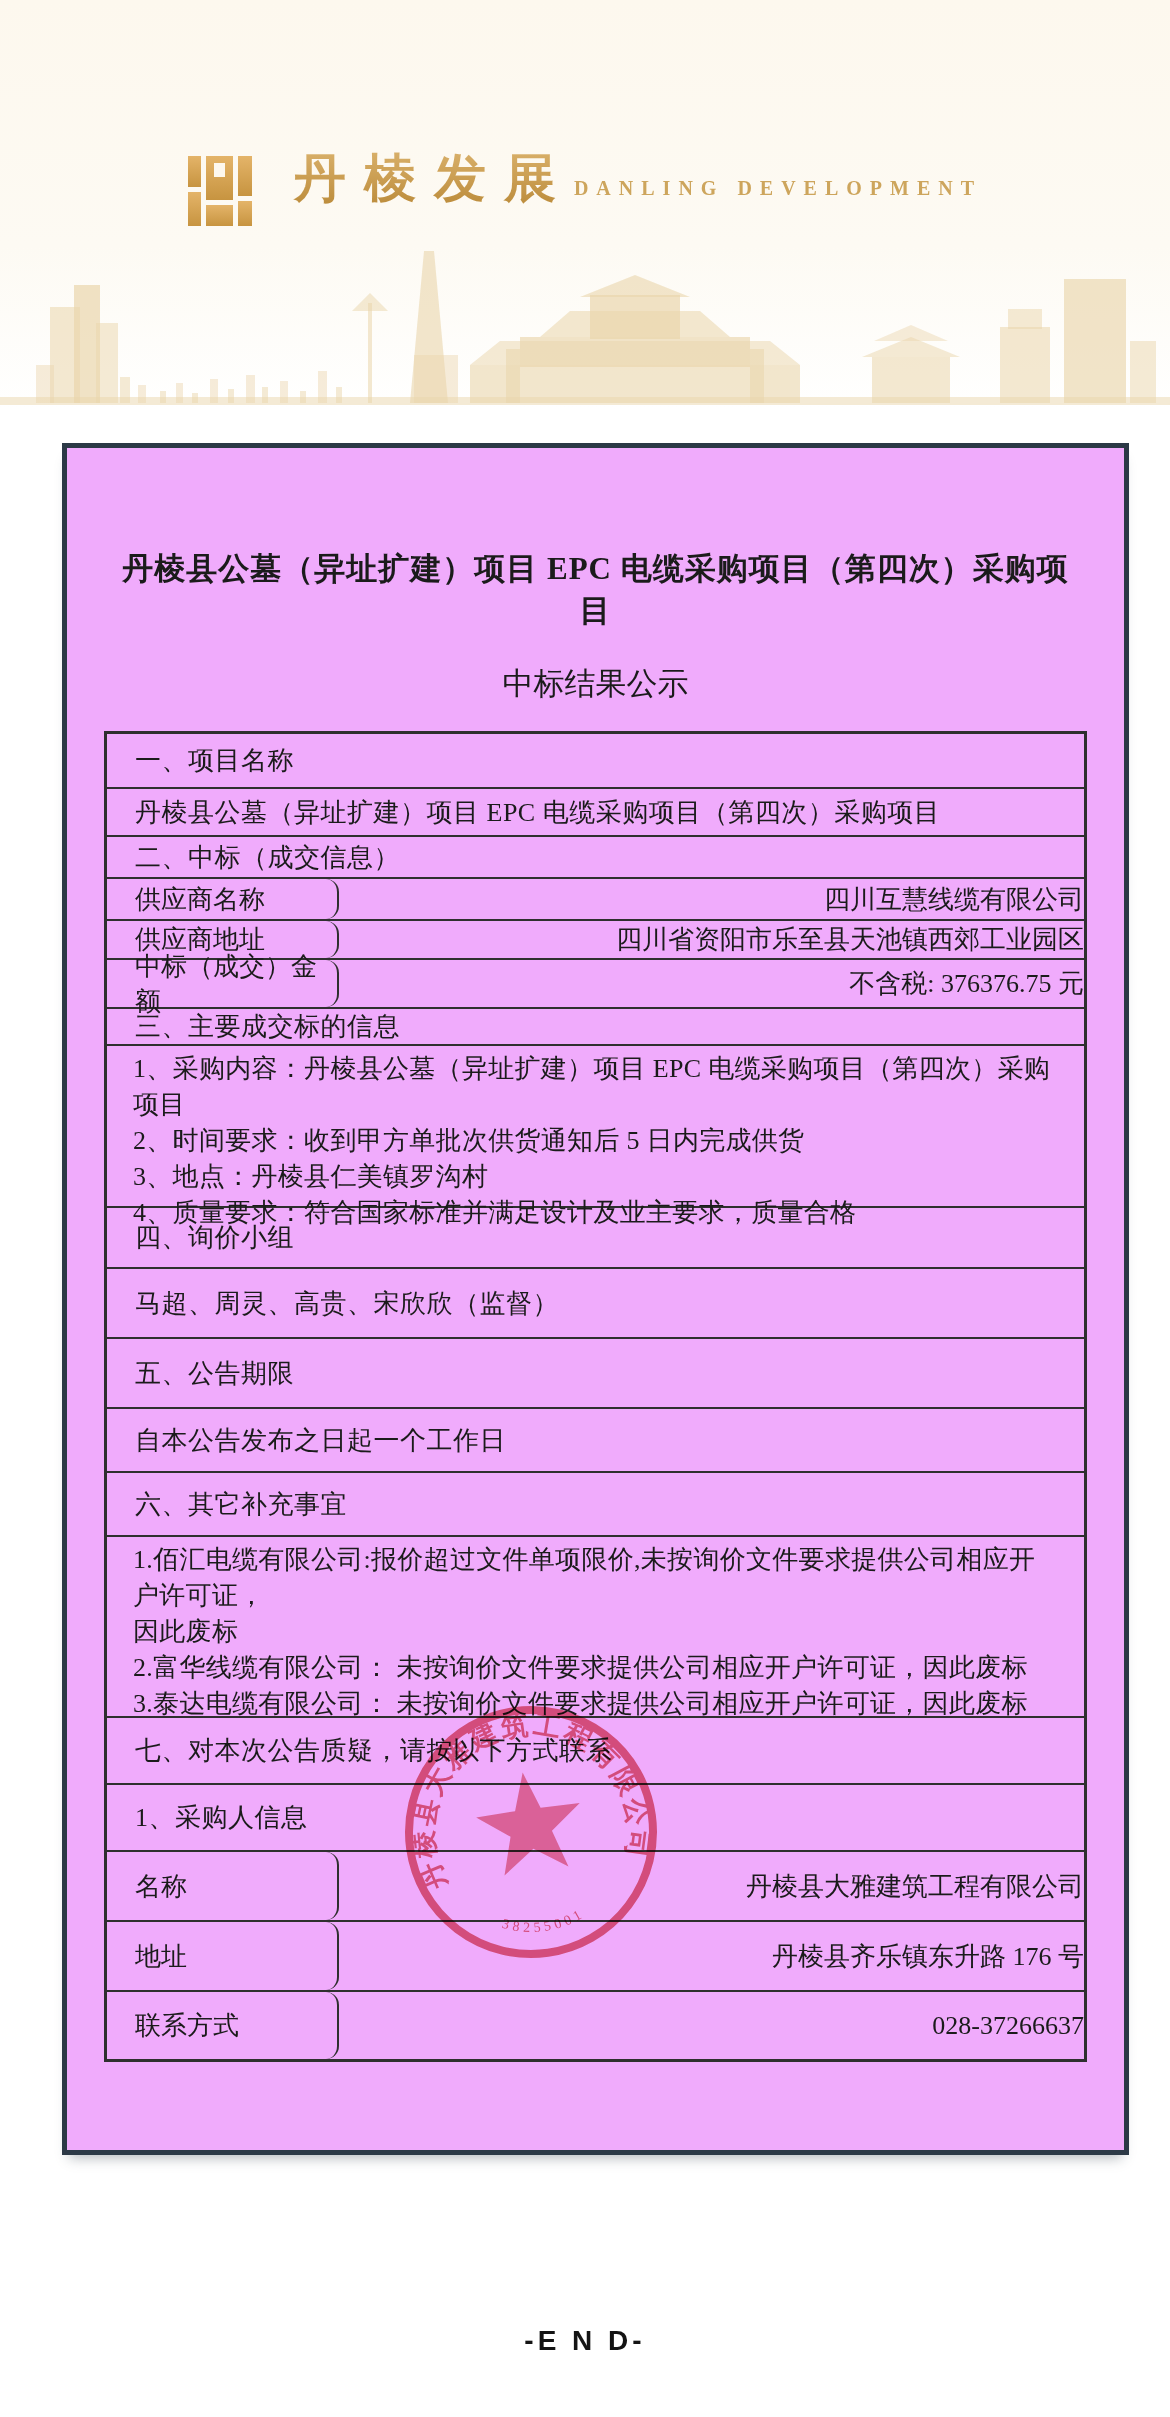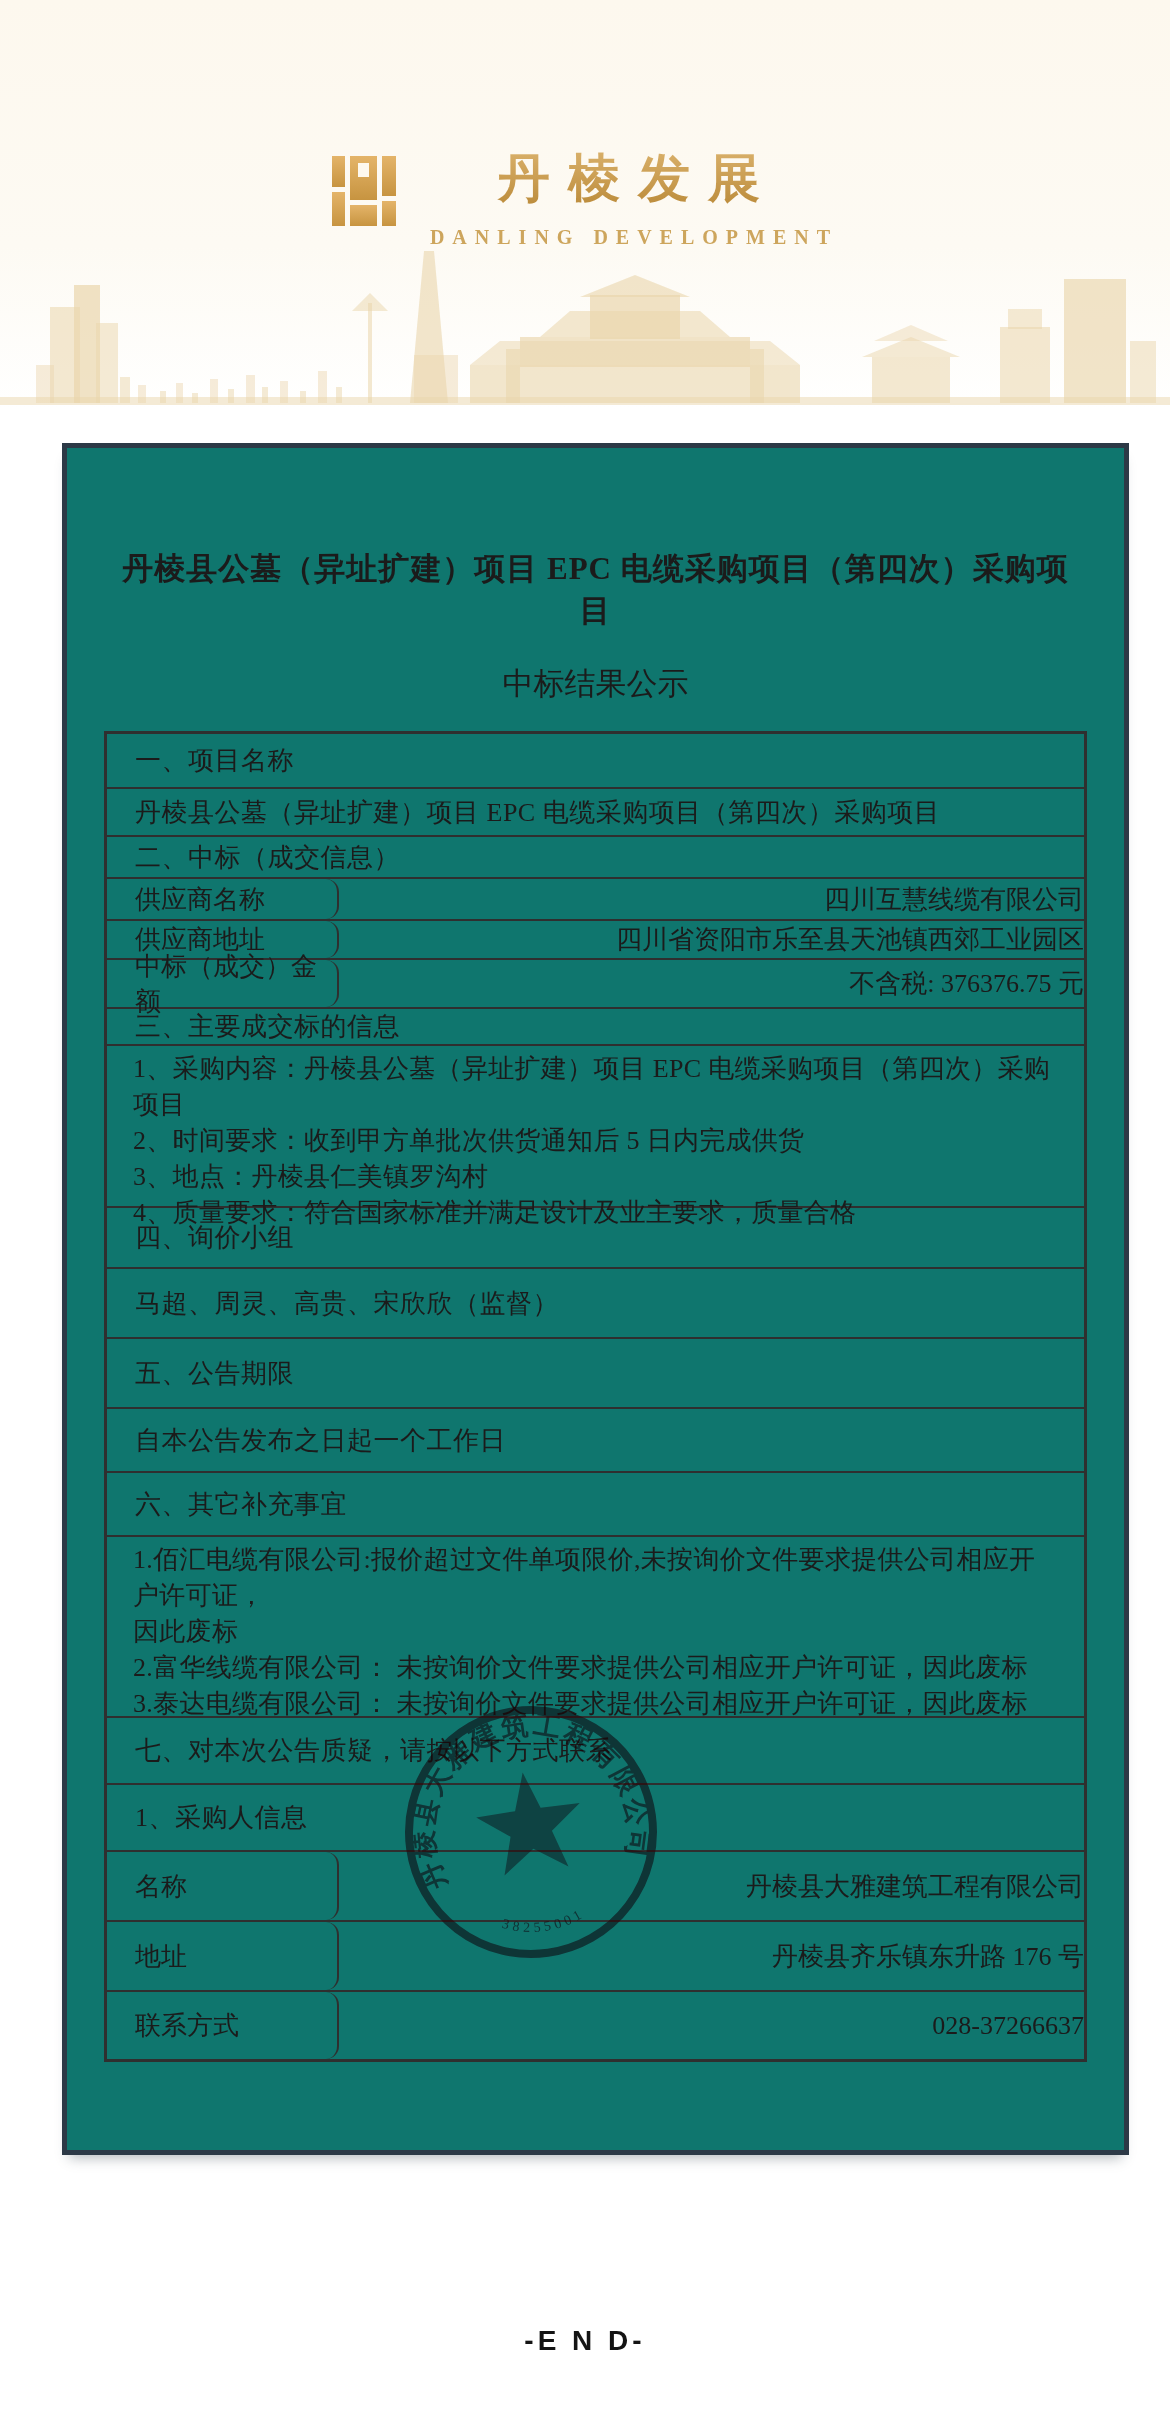--- a/index.html
+++ b/index.html
@@ -15,36 +15,36 @@
   .brand-row{position:absolute;top:150px;left:0;right:0;display:flex;justify-content:center;align-items:flex-start;gap:34px;}
   .logo-mark{position:relative;width:64px;height:70px;margin-top:6px;}
   .logo-mark .bar{position:absolute;background:linear-gradient(180deg,#e4b469,#c79440);}
   .b1{left:0;top:0;width:13px;height:31px;}
   .b2{left:0;top:36px;width:13px;height:34px;}
   .b3{left:18px;top:0;width:27px;height:44px;}
   .b3 .notch{position:absolute;left:8px;top:7px;width:11px;height:14px;background:#fdf8ee;}
   .b4{left:18px;top:49px;width:27px;height:21px;}
   .b5{left:50px;top:0;width:14px;height:40px;}
   .b6{left:50px;top:45px;width:14px;height:25px;}
-  .brand-text{display:flex;flex-direction:column;align-items:center;}
+  .brand-text{display:flex;flex-direction:row;align-items:center;}
   .brand-name{
     font-size:52px;line-height:58px;font-weight:bold;letter-spacing:18px;
     background:linear-gradient(180deg,#d9b06a 0%,#bb8b3a 100%);
     -webkit-background-clip:text;background-clip:text;color:transparent;
     padding-left:8px;
   }
   .brand-sub{
     margin-top:18px;font-size:20px;font-weight:600;letter-spacing:8px;color:#cda55c;
     font-family:"Liberation Serif","DejaVu Serif",serif;
   }
   .skyline{position:absolute;top:245px;left:0;width:1170px;height:160px;}
   
   .doc-frame{
     position:absolute;left:62px;top:443px;width:1067px;height:1712px;box-sizing:border-box;
-    border:5px solid #2c3946;background:#0f766e;
+    border:5px solid #2c3946;background:#f0abfc;
     box-shadow:0 10px 12px -7px rgba(44,57,70,.35);
   }
   .doc-title{font-size:31px;font-weight:bold;text-align:center;margin:0;padding:100px 40px 0;letter-spacing:1px;}
   .doc-title2{font-size:31px;font-weight:normal;text-align:center;margin:31px 0 0;}
   
   .ann-table{width:983px;margin:26px auto 0;border:3px solid #2f2f2f;box-sizing:border-box;font-size:26px;}
   .tr{display:flex;align-items:center;border-bottom:2px solid #2f2f2f;box-sizing:border-box;background:transparent;}
   .tr:last-child{border-bottom:none;}
   .full-cell{padding-left:28px;letter-spacing:.5px;}
   .kv .th{flex:0 0 232px;width:232px;align-self:stretch;display:flex;align-items:center;

